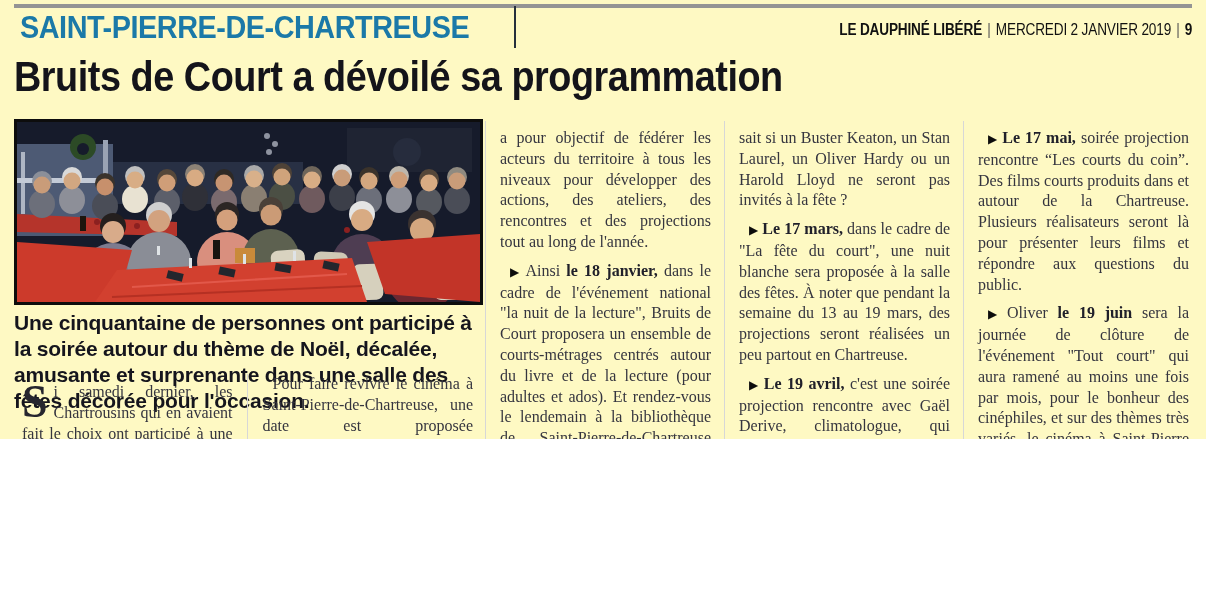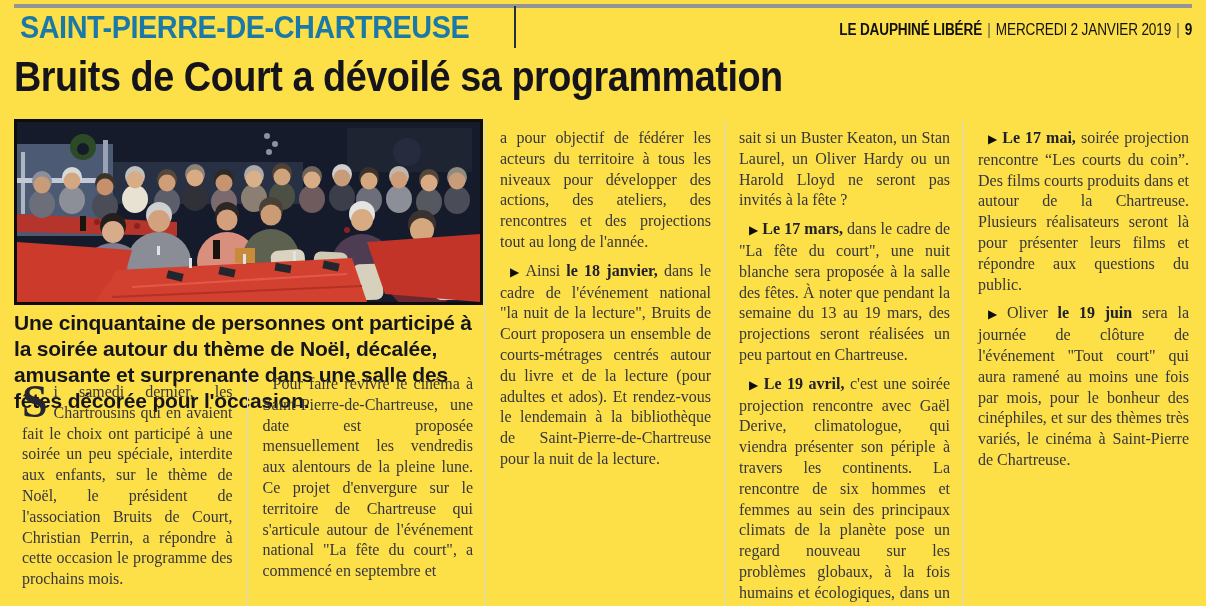--- a/index.html
+++ b/index.html
@@ -1,17 +1,17 @@
 <!DOCTYPE html>
 <html lang="fr"><head>
 <meta charset="utf-8">
 <style>
   html,body{margin:0;padding:0;background:#ffffff;}
   .page{
-    position:relative;width:1206px;height:606px;background:#fde047;overflow:hidden;
+    position:relative;width:1206px;height:439px;background:#fef9c3;overflow:hidden;
     font-family:"Liberation Serif",serif;
   }
   
   .top-rule{position:absolute;left:14px;top:4px;width:1178px;height:4px;background:#949494;}
   .section-title{
     position:absolute;left:20px;top:9px;margin:0;
     font-family:"Liberation Sans",sans-serif;font-weight:bold;font-size:31px;line-height:38px;
     color:#1b79a8;letter-spacing:-.5px;white-space:nowrap;
     transform:scaleX(.93);transform-origin:0 50%;
   }

